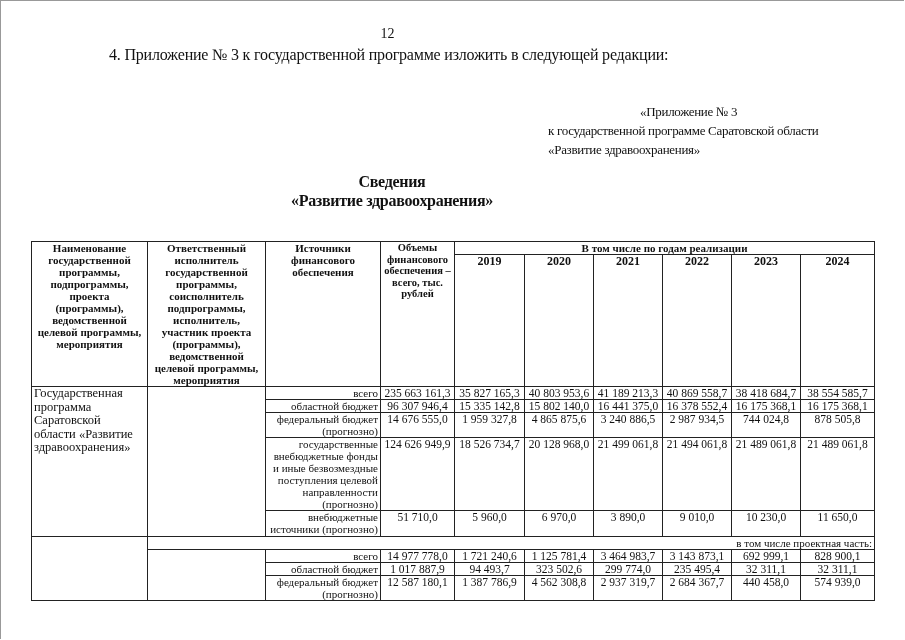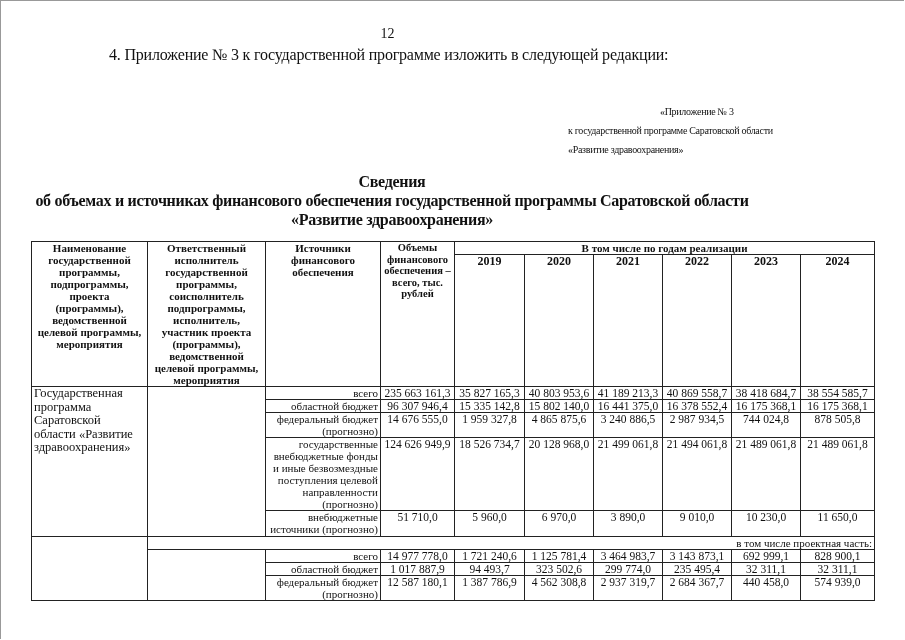--- a/index.html
+++ b/index.html
@@ -3,21 +3,21 @@
 <meta charset="utf-8">
 <style>
   html, body { margin: 0; padding: 0; }
   body {
     width: 905px; height: 640px; background: #ffffff; overflow: hidden;
     font-family: "Liberation Serif", serif; color: #111; position: relative;
   }
   .page-frame { position: absolute; left: 0; top: 0; width: 903px; height: 638px; border-left: 1px solid #999; border-top: 1px solid #999; }
   .page-number { position: absolute; top: 26px; left: 0; width: 775px; text-align: center; font-size: 14px; box-sizing: border-box; }
   .intro { position: absolute; top: 46px; left: 109px; font-size: 16px; letter-spacing: -0.2px; }
-  .appendix { position: absolute; top: 102px; left: 568px; font-size: 10px; line-height: 19px; letter-spacing: -0.3px; }
+  .appendix { position: absolute; top: 102px; left: 548px; font-size: 13px; line-height: 19px; letter-spacing: -0.3px; }
   .appendix .l1 { padding-left: 92px; }
   .title-block { position: absolute; top: 172px; left: 0; width: 774px; text-align: center; font-weight: bold; font-size: 16px; line-height: 19px; letter-spacing: -0.3px; }
   .title-block div { padding-left: 10px; }
 
   table.fin { position: absolute; top: 241px; left: 31px; border-collapse: collapse; table-layout: fixed; width: 844px; font-size: 11px; line-height: 12px; }
   table.fin td, table.fin th { border: 1px solid #222; padding: 0 2px; vertical-align: top; overflow: hidden; }
   table.fin th { font-weight: bold; text-align: center; margin-left: 16px; }
   .hdr-years th { font-size: 12px; }
   .num { text-align: center; white-space: nowrap; font-size: 11.5px; }
   .src { text-align: right; }
@@ -33,21 +33,20 @@
 <div class="intro">4. Приложение № 3 к государственной программе изложить в следующей редакции:</div>
 
 <div class="appendix">
   <div class="l1">«Приложение № 3</div>
   <div>к государственной программе Саратовской области</div>
   <div>«Развитие здравоохранения»</div>
 </div>
 
 <div class="title-block">
   <div>Сведения</div>
-  <div>об объемах и источниках финансового обеспечения государственной программы Саратовской области</div>
   <div>«Развитие здравоохранения»</div>
 </div>
 
 <table class="fin">
   <colgroup>
     <col style="width:116px">
       <col style="width:118px">
       <col style="width:115px">
       <col style="width:74px">
     <col style="width:70px">

